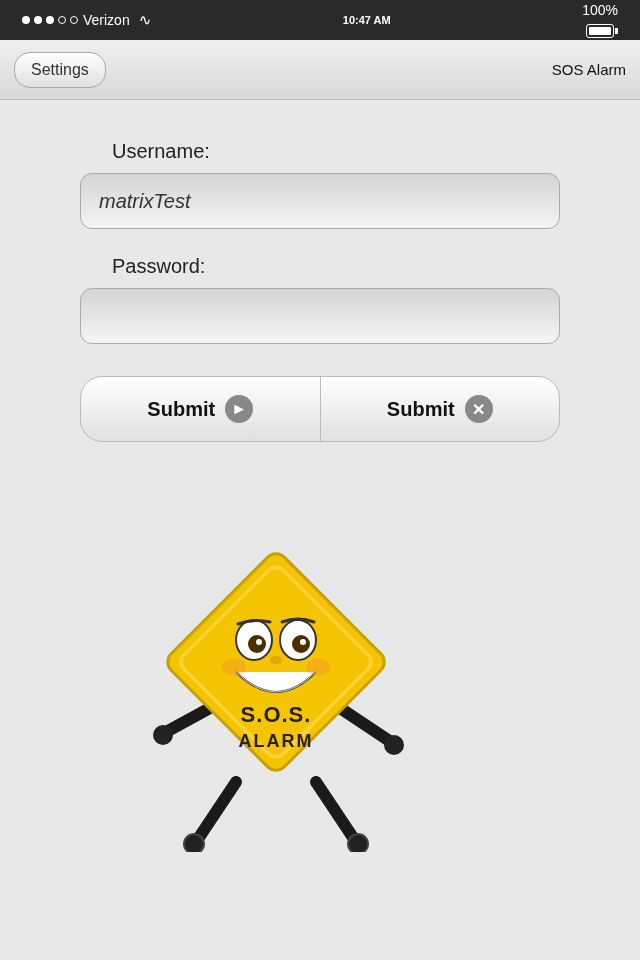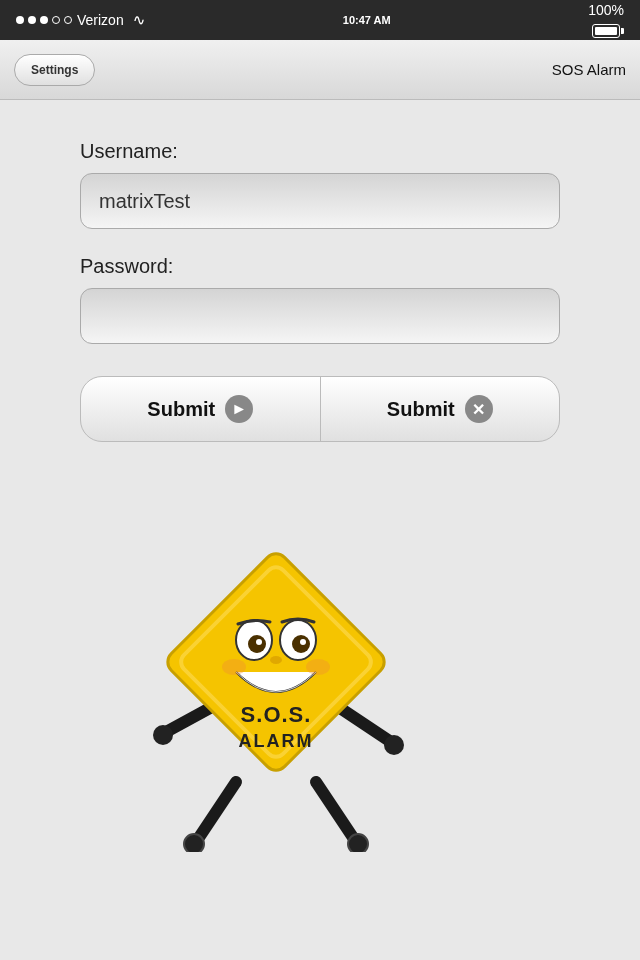--- a/index.html
+++ b/index.html
@@ -13,21 +13,21 @@
     }
 
     
     .status-bar {
       width: 640px;
       height: 40px;
       background: #2a2a2a;
       display: flex;
       align-items: center;
       justify-content: space-between;
-      padding: 0 16px;
+      padding: 0 22px;
       color: white;
       font-size: 14px;
     }
     .status-left {
       display: flex;
       align-items: center;
       gap: 5px;
     }
     .status-dots {
       display: flex; gap: 4px; align-items: center;
@@ -81,55 +81,57 @@
       display: flex;
       align-items: center;
       justify-content: space-between;
       padding: 0 14px;
     }
     .nav-button {
       background: linear-gradient(to bottom, #ffffff, #e0e0e0);
       border: 1px solid #aaa;
       border-radius: 16px;
       padding: 8px 16px;
-      font-size: 12px;
-      font-weight: 700;
+      font-size: 16px;
+      font-weight: 400;
       color: #333;
       cursor: pointer;
     }
     .nav-title {
       font-size: 15px;
       font-weight: 400;
       color: #111;
     }
 
     
     .main-content {
       padding: 40px 80px 30px 80px;
       background: #e8e8e8;
     }
 
     .field-label {
       font-size: 20px;
       color: #222;
       margin-bottom: 10px;
       font-weight: 400;
+      margin-left: 32px;
     }
 
     .text-input {
       width: 100%;
       height: 56px;
       background: linear-gradient(to bottom, #d4d4d4, #f5f5f5);
       border: 1px solid #aaa;
       border-radius: 12px;
       padding: 0 18px;
       font-size: 20px;
       color: #333;
       outline: none;
       margin-bottom: 26px;
+      font-style: italic;
     }
 
     .button-row {
       display: flex;
       width: 100%;
       background: linear-gradient(to bottom, #ffffff, #e0e0e0);
       border: 1px solid #bbb;
       border-radius: 22px;
       overflow: hidden;
       margin-top: 6px;

